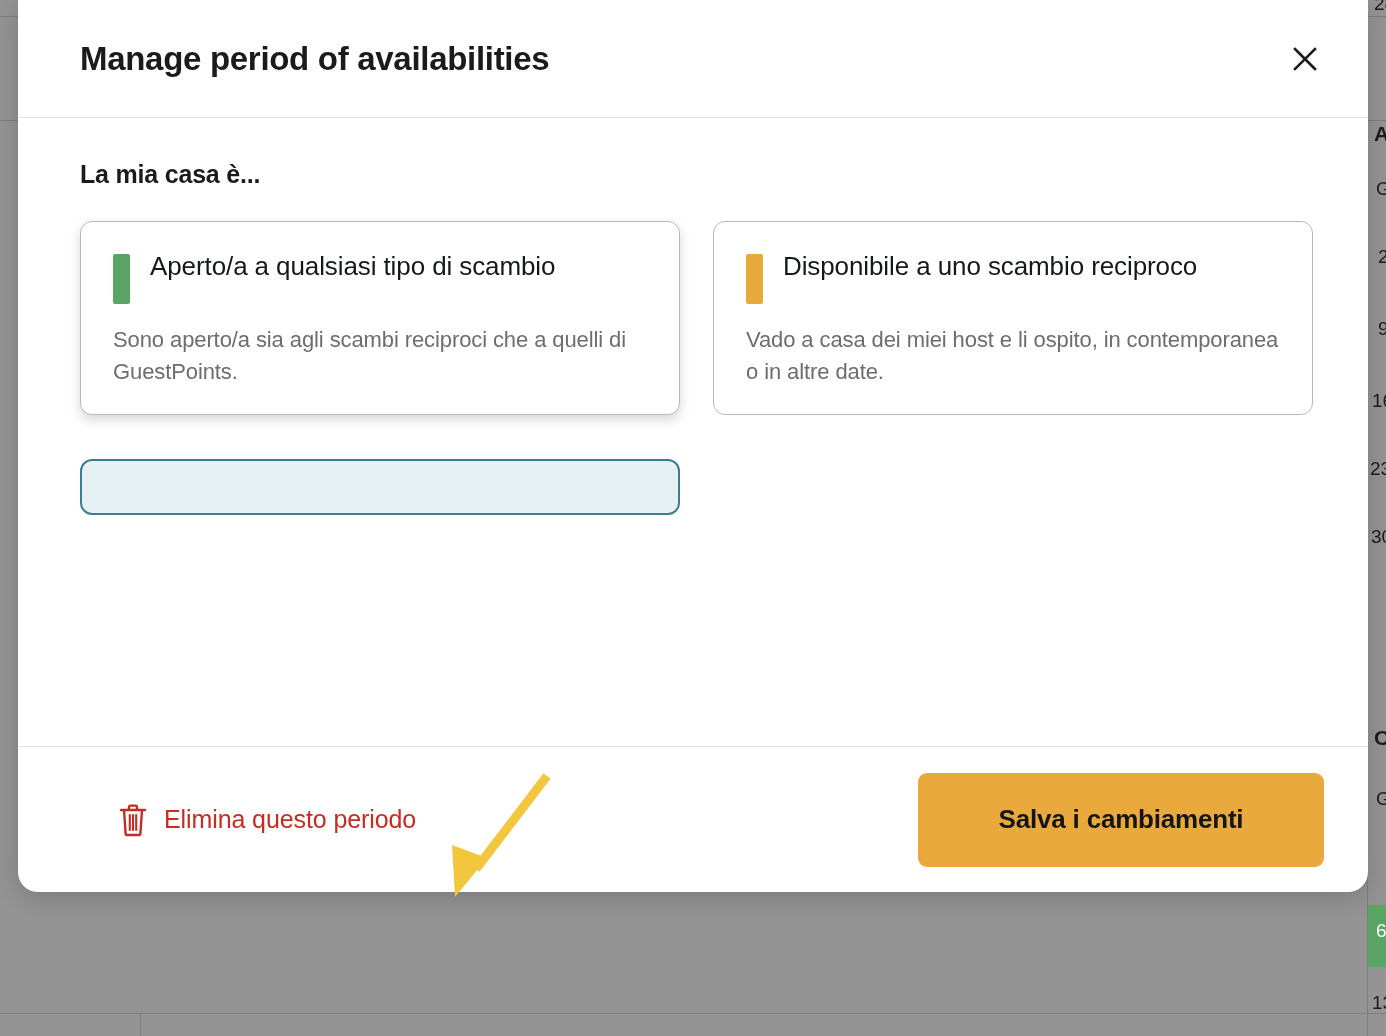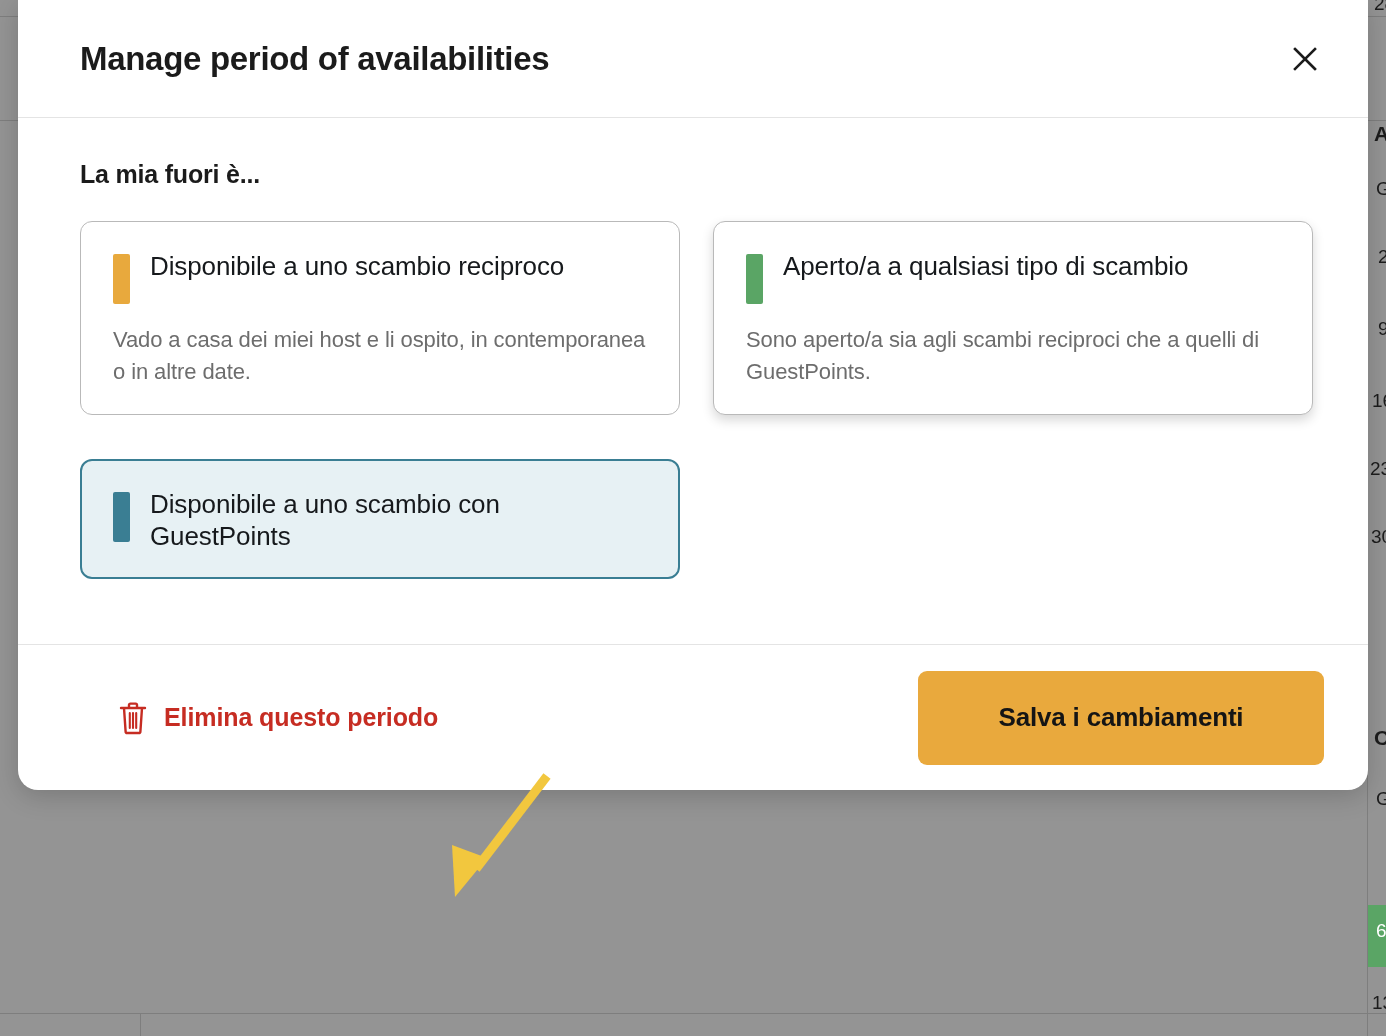--- a/index.html
+++ b/index.html
@@ -48,21 +48,21 @@
     position: absolute;
     background: #5aa565;
   }
 
   
   #modal {
     position: absolute;
     left: 18px;
     top: 0px;
     width: 1350px;
-    height: 790px;
+    height: 892px;
     background: #ffffff;
     border-radius: 0 0 20px 20px;
     box-shadow: 0 6px 26px rgba(0,0,0,0.18);
     display: flex;
     flex-direction: column;
     overflow: hidden;
   }
 
   
   #modal-header {
@@ -181,21 +181,21 @@
   }
   #delete-period-button {
     display: flex;
     align-items: center;
     gap: 16px;
     background: none;
     border: none;
     cursor: pointer;
     color: #c62c22;
     font-size: 25px;
-    font-weight: bold;
+    font-weight: normal;
     font-family: "Liberation Sans", sans-serif;
     letter-spacing: -0.1px;
     padding: 6px 0;
   }
   #trash-icon svg { display: block; }
   #save-button {
     background: #e9a93d;
     border: none;
     border-radius: 9px;
     color: #151515;
@@ -251,45 +251,41 @@
     <button id="close-button">
       <span>
         <svg width="28" height="28" viewBox="0 0 28 28" aria-hidden="true">
           <path d="M4 4 L24 24 M24 4 L4 24" stroke="#1b1b1b" stroke-width="2.6" stroke-linecap="square" fill="none"></path>
         </svg>
       </span>
     </button>
   </div>
 
   <div id="modal-body">
-    <div id="section-label">La mia fuori è...</div>
+    <div id="section-label">La mia casa è...</div>
 
     <div id="options-grid">
+
+      <div class="option-card hovered">
+        <div class="option-head">
+          <div class="swatch" style="background:#5aa565;"></div>
+          <div class="option-title">Aperto/a a qualsiasi tipo di scambio</div>
+        </div>
+        <div class="option-desc">Sono aperto/a sia agli scambi reciproci che a quelli di GuestPoints.</div>
+      </div>
 
       <div class="option-card">
         <div class="option-head">
           <div class="swatch" style="background:#e8a93d;"></div>
           <div class="option-title">Disponibile a uno scambio reciproco</div>
         </div>
         <div class="option-desc">Vado a casa dei miei host e li ospito, in contemporanea o in altre date.</div>
       </div>
 
-      <div class="option-card hovered">
-        <div class="option-head">
-          <div class="swatch" style="background:#5aa565;"></div>
-          <div class="option-title">Aperto/a a qualsiasi tipo di scambio</div>
-        </div>
-        <div class="option-desc">Sono aperto/a sia agli scambi reciproci che a quelli di GuestPoints.</div>
-      </div>
-
       <div class="option-card selected">
-        <div class="option-head">
-          <div class="swatch" style="background:#3a7e93;"></div>
-          <div class="option-title">Disponibile a uno scambio con GuestPoints</div>
-        </div>
       </div>
 
 
     </div>
   </div>
 
   <div id="modal-footer">
     <button id="delete-period-button">
       <span id="trash-icon">
         <svg width="30" height="34" viewBox="0 0 30 34" aria-hidden="true">

